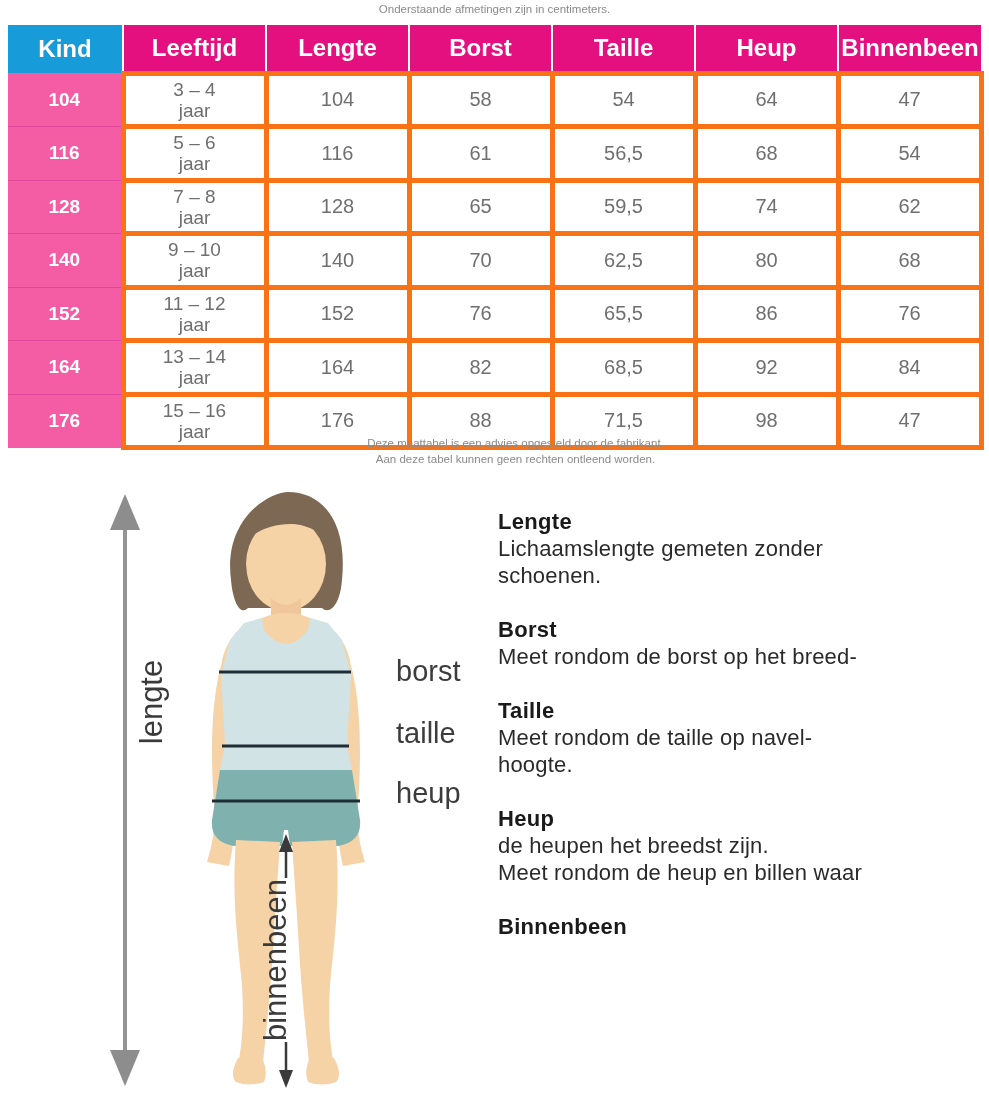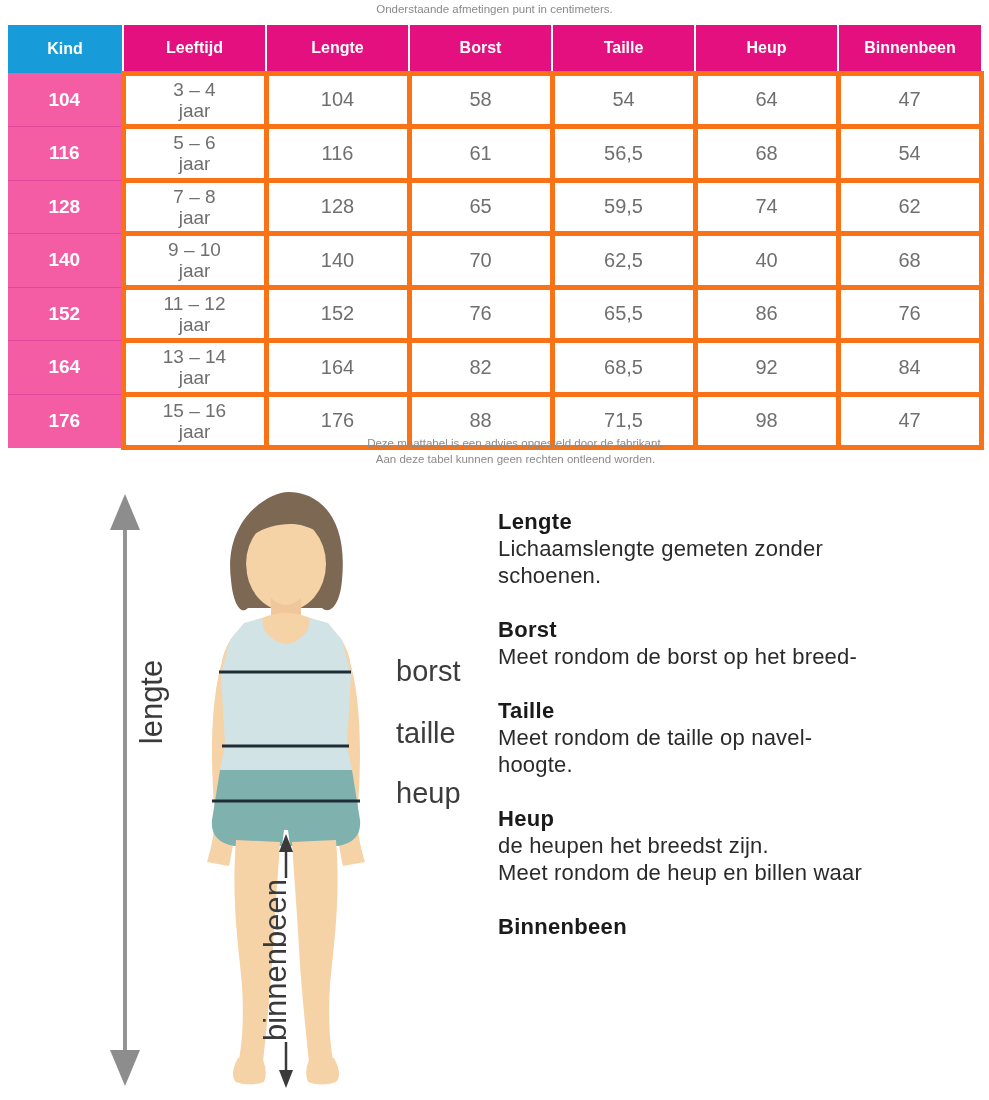--- a/index.html
+++ b/index.html
@@ -17,21 +17,21 @@
     text-align:center; font-size:11.5px; color:#8a8a8a; line-height:1.35;margin-left:21px;
   }
 
   
   table.size-table {
     position:absolute; top:25px; left:8px; width:973px;
     border-collapse:collapse; table-layout:fixed;
   }
   .size-table th {
     height:48px; background:#e5107f; color:#ffffff;
-    font-size:16px; font-weight:bold; text-align:center;
+    font-size:24px; font-weight:bold; text-align:center;
     border-left:2px solid #ffffff; border-bottom:none;
   }
   .size-table th.col-kind { background:#189cd9; border-left:none; }
   .size-table td {
     height:51px; text-align:center; vertical-align:middle;
     font-size:20px; color:#6f6f6f; background:#ffffff;
     border:5px solid #f97316;
   }
   .size-table td.col-kind {
     background:#f45ca4; color:#ffffff; font-weight:600; font-size:19px;
@@ -50,21 +50,21 @@
   .def-line { font-size:22px; color:#2a2a2a; line-height:27px; letter-spacing:0.2px; }
 
   .svg-label { font-family:"Liberation Sans", sans-serif; font-size:29px; fill:#3c3c3c; }
   .svg-label-vert { font-family:"Liberation Sans", sans-serif; font-size:31px; fill:#3a3a3a; }
 </style>
 </head>
 <body>
 
 <div class="canvas">
 
-  <div class="top-caption">Onderstaande afmetingen punt in centimeters.</div>
+  <div class="top-caption">Onderstaande afmetingen zijn in centimeters.</div>
 
   <table class="size-table">
     <colgroup>
       <col style="width:115px">
       <col style="width:143px">
         <col style="width:143px">
         <col style="width:143px">
       <col style="width:143px">
         <col style="width:143px">
         <col style="width:143px">
@@ -107,21 +107,21 @@
           <td>59,5</td>
           <td>74</td>
           <td>62</td>
         </tr>
         <tr>
           <td class="col-kind">140</td>
           <td class="col-age">9 – 10<br>jaar</td>
           <td>140</td>
           <td>70</td>
           <td>62,5</td>
-          <td>40</td>
+          <td>80</td>
           <td>68</td>
         </tr>
         <tr>
           <td class="col-kind">152</td>
           <td class="col-age">11 – 12<br>jaar</td>
           <td>152</td>
           <td>76</td>
           <td>65,5</td>
           <td>86</td>
           <td>76</td>

